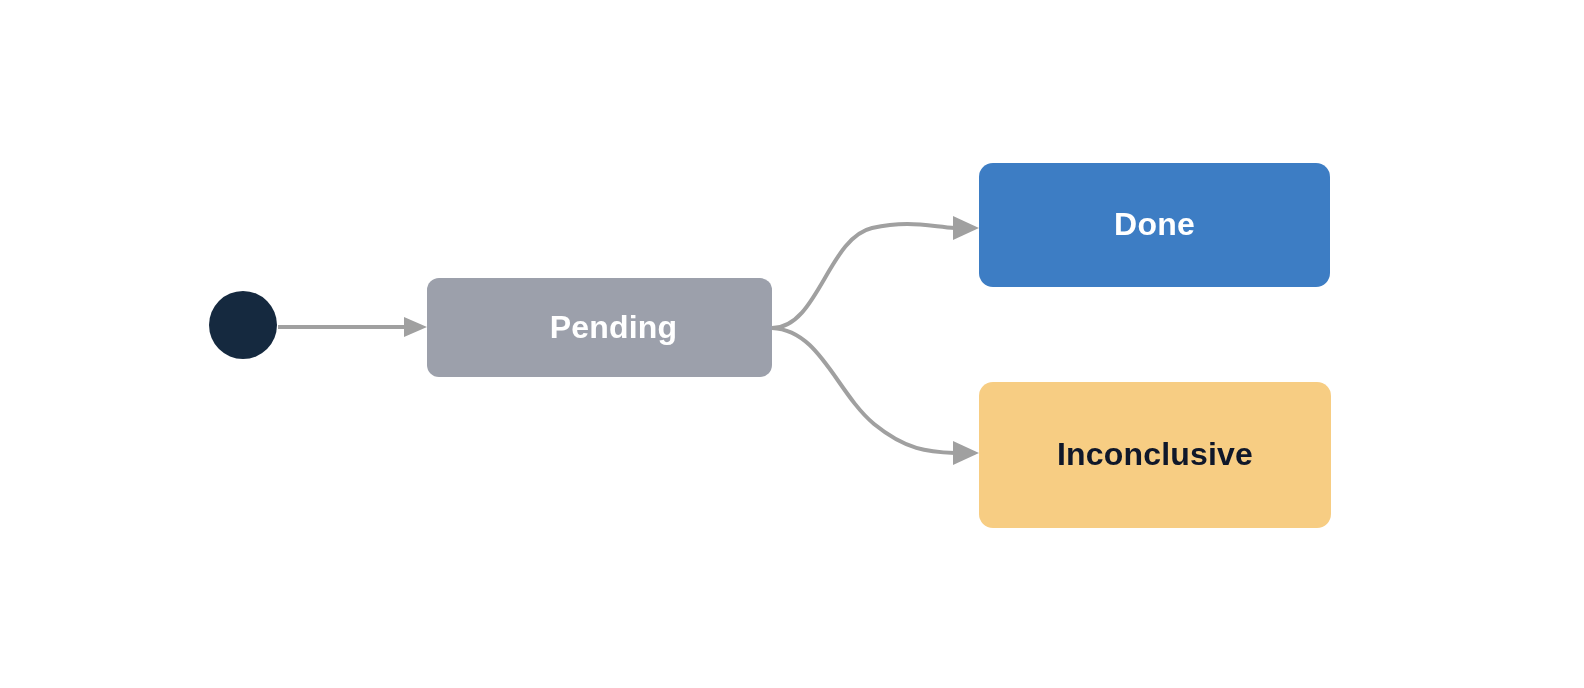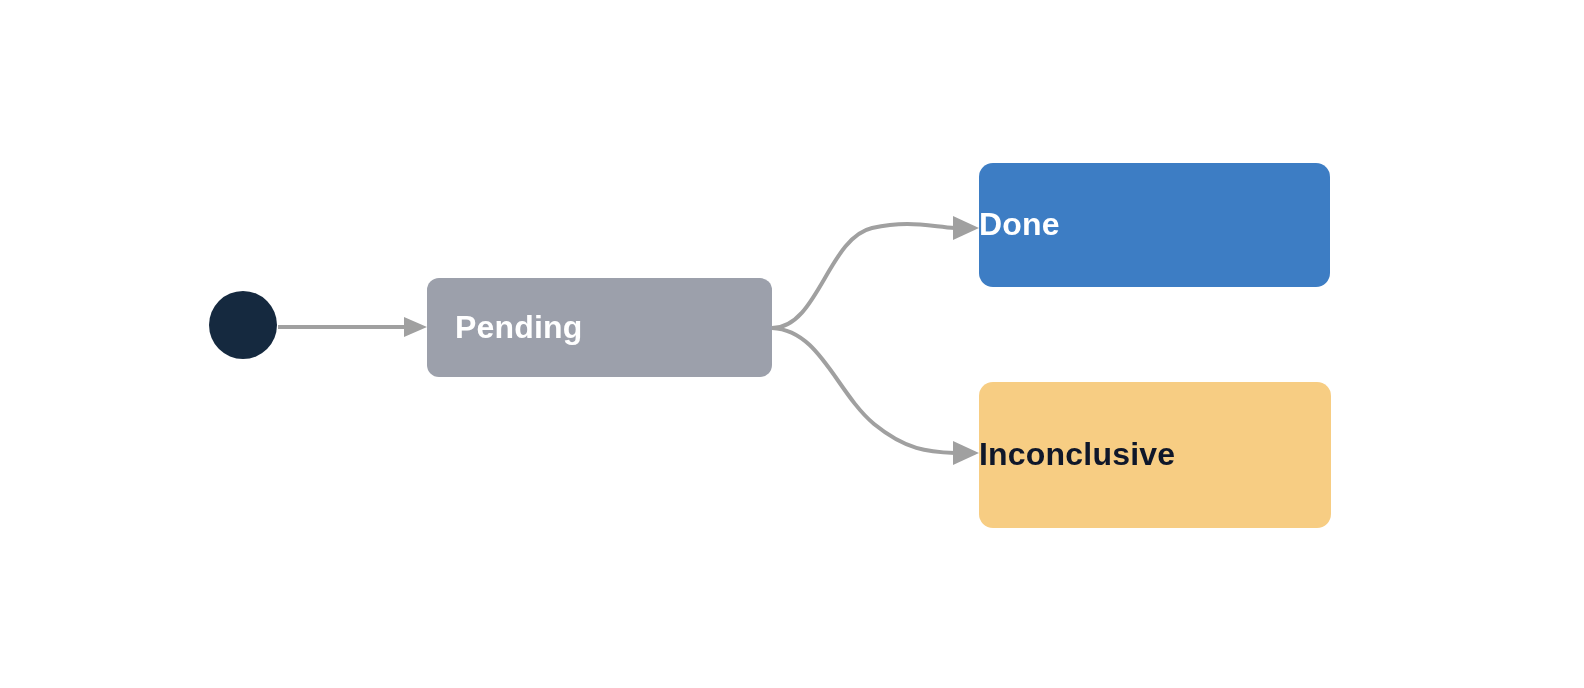--- a/index.html
+++ b/index.html
@@ -22,20 +22,21 @@
     position: absolute;
     left: 0;
     top: 0;
     width: 1584px;
     height: 688px;
   }
   .node {
     position: absolute;
     display: flex;
     align-items: center;
+    justify-content: center;
     box-sizing: border-box;
     text-align: center;
     line-height: 1.1;
     letter-spacing: 0.2px;
   }
   .node-label {
     font-weight: bold;
     font-size: 32px;
     white-space: nowrap;
     user-select: none;

